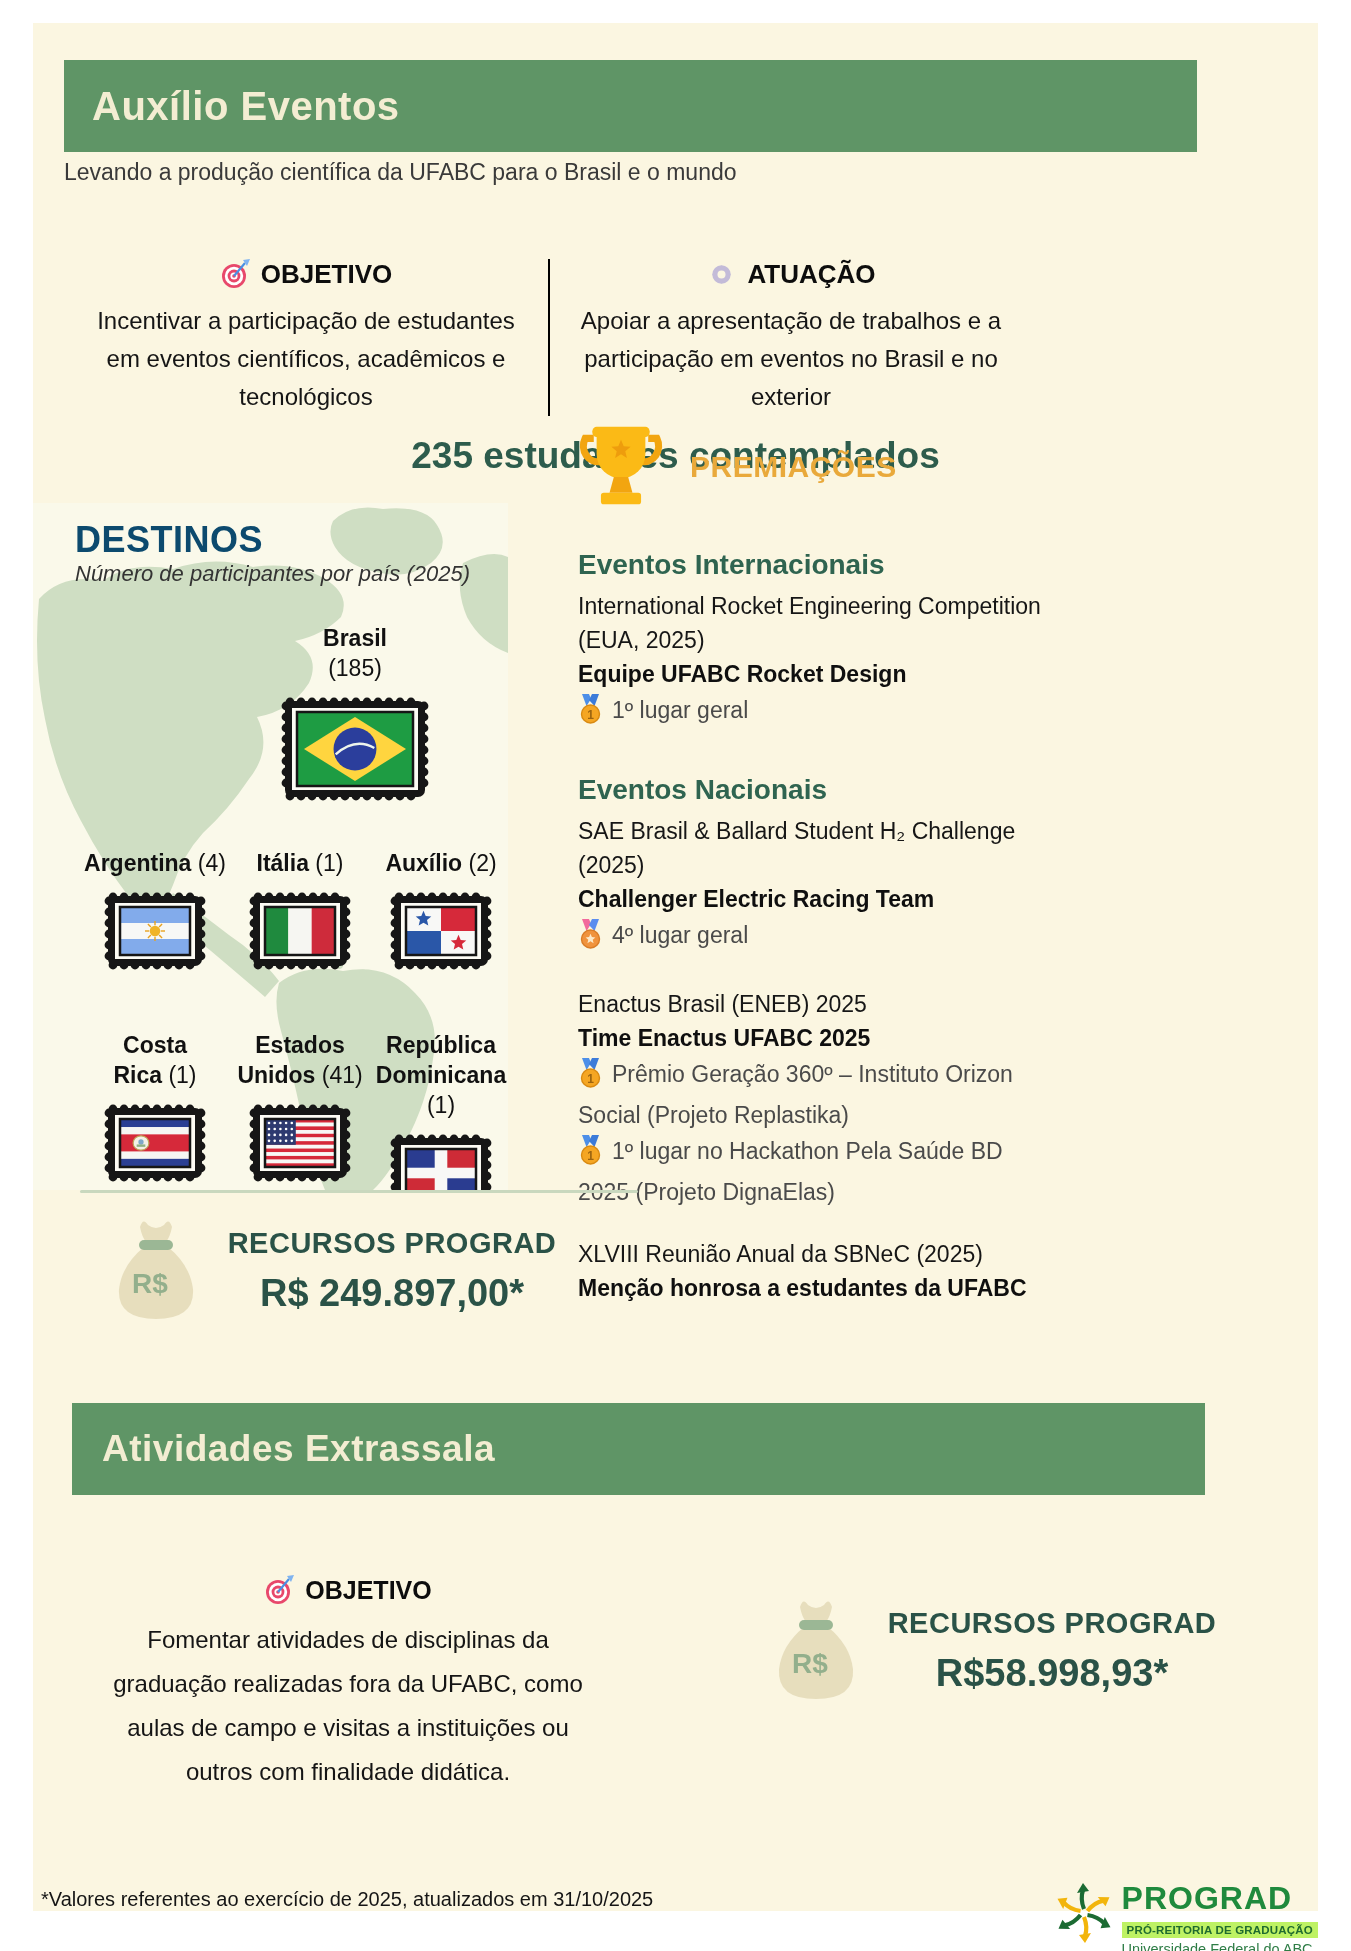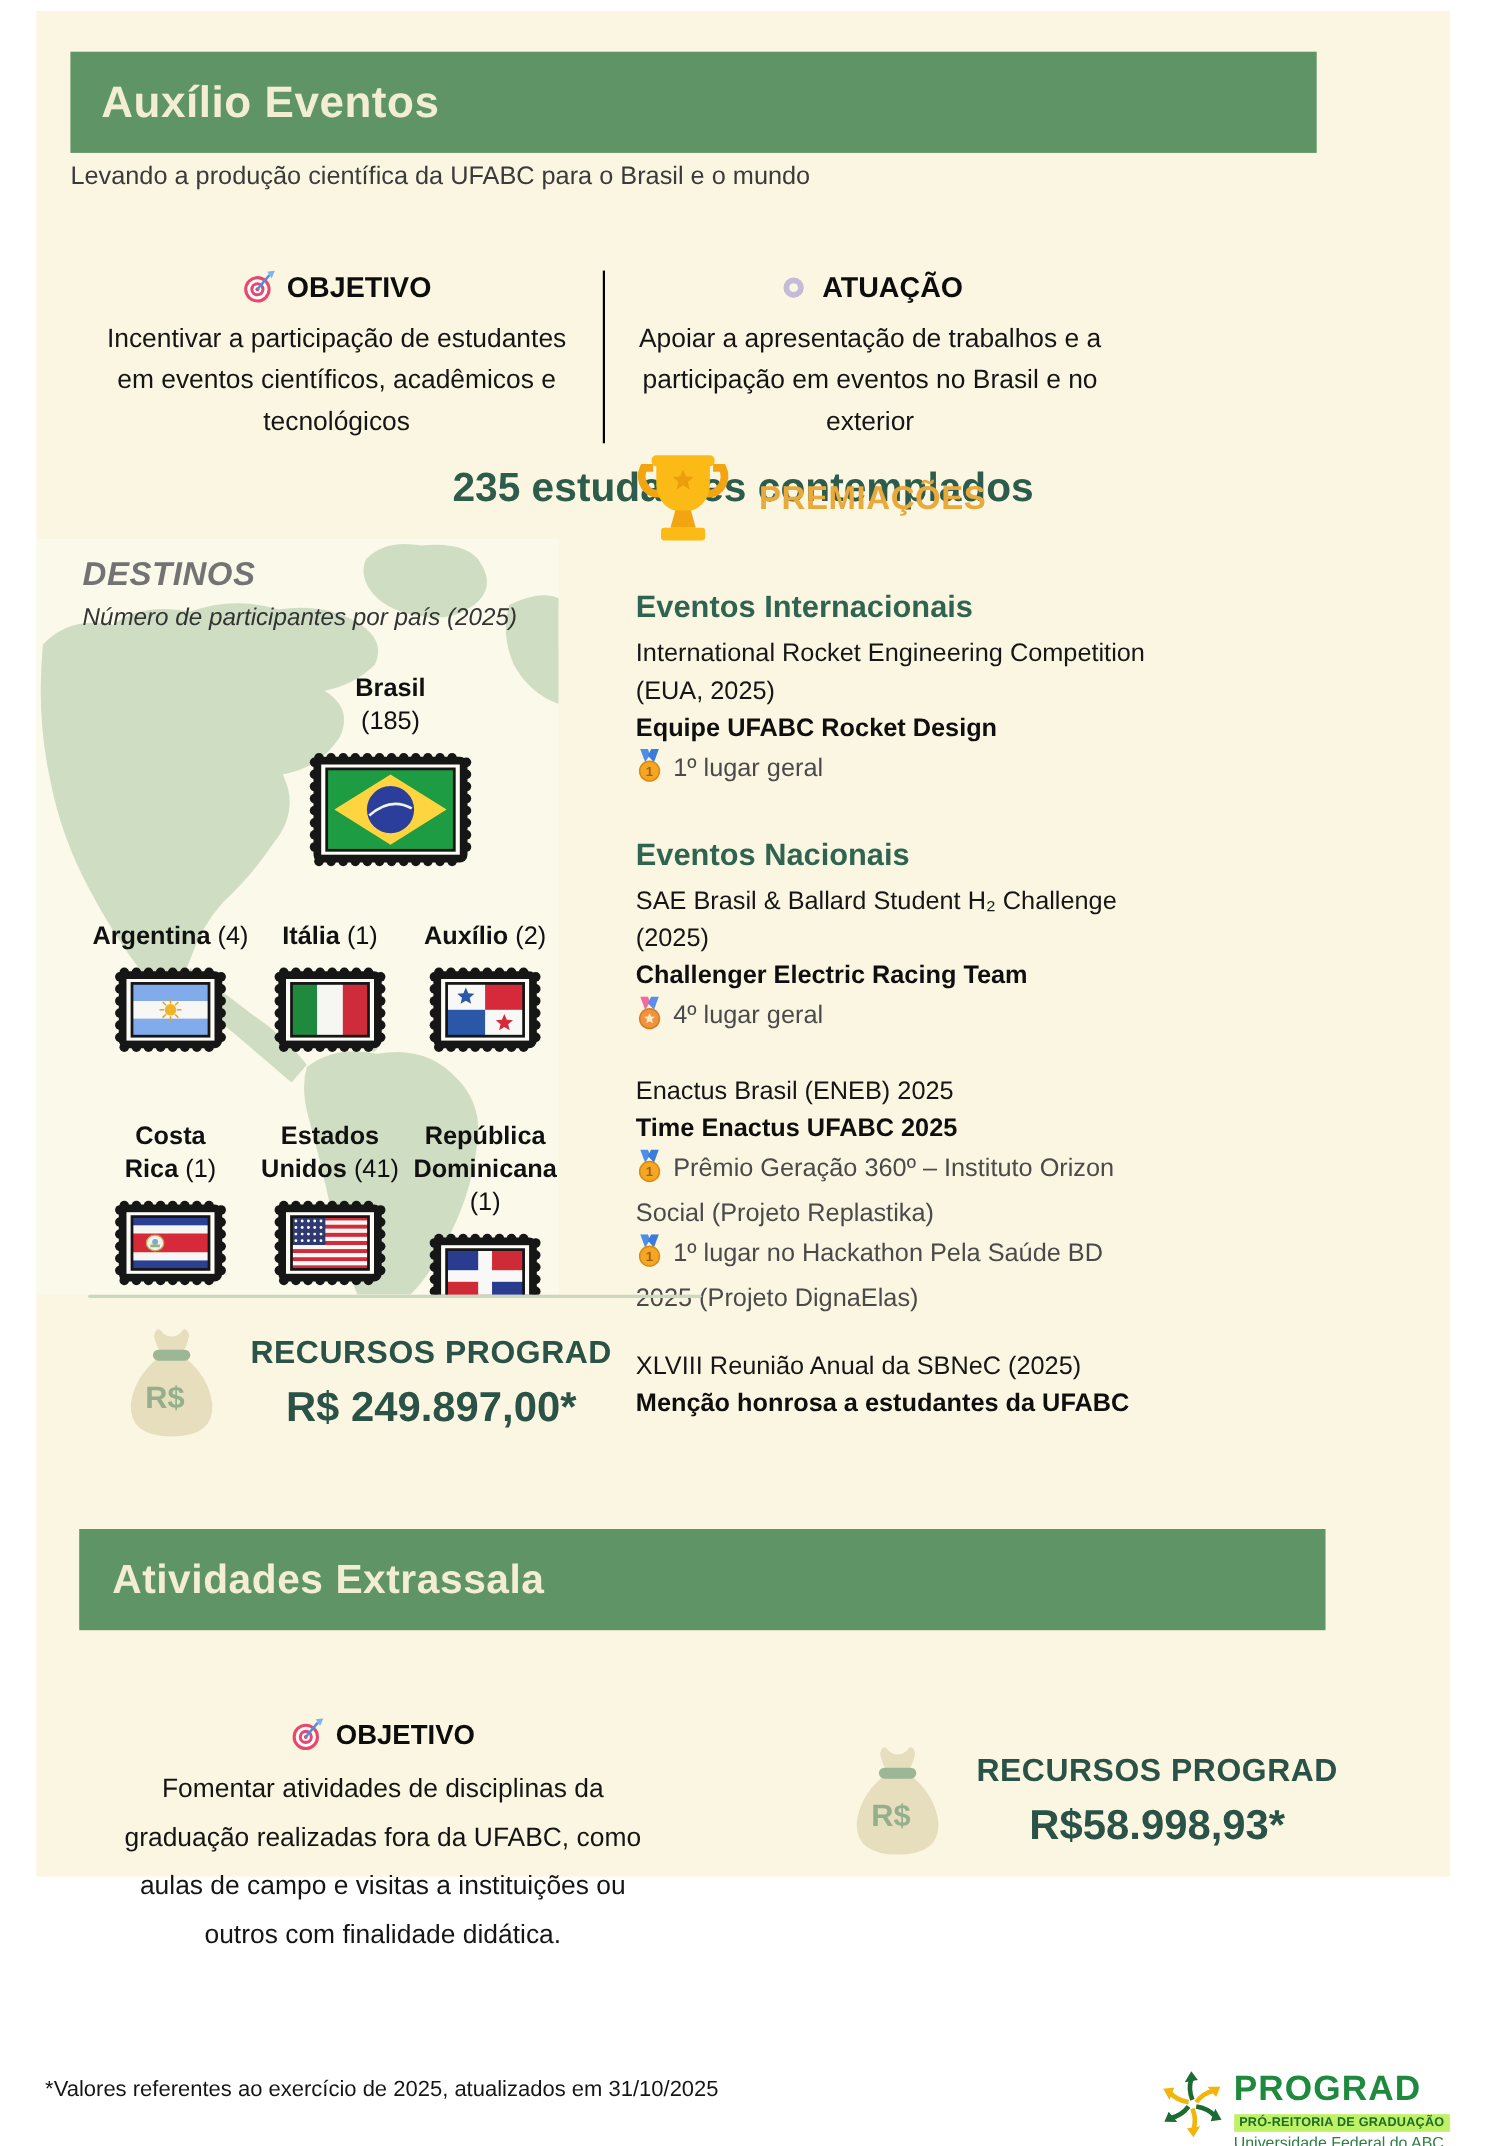--- a/index.html
+++ b/index.html
@@ -1,18 +1,18 @@
 <!DOCTYPE html>
 <html><head>
 <meta charset="utf-8">
 <style>
   html,body{margin:0;padding:0;background:#fff;}
   .page{position:relative;width:1351px;height:1951px;background:#ffffff;
         font-family:"Liberation Sans",sans-serif;overflow:hidden;color:#151515;}
-  .content{position:absolute;left:33px;top:10px;width:1285px;height:1696px;background:#FBF6E1;}
+  .content{position:absolute;left:33px;top:23px;width:1285px;height:1888px;background:#FBF6E1;}
 
   .banner{position:absolute;background:#5F9566;display:flex;align-items:center;box-sizing:border-box;}
   .banner .banner-title{font-size:40px;font-weight:bold;color:#F3EDD2;letter-spacing:.5px;}
   .banner1{left:31px;top:37px;width:1133px;height:92px;padding-left:28px;}
   .banner2{left:39px;top:1380px;width:1133px;height:92px;padding-left:30px;}
   .banner2 .banner-title{font-size:37px;}
 
   .subtitle{position:absolute;left:31px;top:136px;font-size:23px;color:#3A3A3A;}
 
   .twocol{position:absolute;left:31px;top:236px;width:968px;display:flex;}
@@ -22,21 +22,21 @@
            justify-content:center;gap:10px;margin-bottom:12px;}
   .colhead .icon svg{display:block;}
   .coltext{font-size:24px;line-height:38px;color:#151515;}
 
   .stats{position:absolute;left:0;top:412px;width:1285px;text-align:center;
          font-size:37px;font-weight:bold;color:#2D5C4C;}
 
   .destinos-panel{position:absolute;left:0;top:480px;width:475px;height:687px;
                   background:#FAF9EA;overflow:hidden;}
   .map{position:absolute;left:0;top:0;}
-  .d-head{position:absolute;left:42px;top:16px;font-size:30px;font-weight:bold;color:#737373;letter-spacing:.5px;font-style:italic;}
+  .d-head{position:absolute;left:42px;top:16px;font-size:36px;font-weight:bold;color:#0c4a6e;letter-spacing:.5px;}
   .d-sub{position:absolute;left:42px;top:58px;font-size:22px;font-style:italic;color:#333;white-space:nowrap;}
   .cell{position:absolute;display:flex;flex-direction:column;align-items:center;}
   .country-label{font-size:23px;text-align:center;line-height:30px;color:#111;}
   .cname{font-weight:bold;}
   .ccount{font-weight:normal;}
   .col-brasil{left:242px;top:120px;width:160px;}
   .col-brasil .cname{display:block;}
   .r2{top:345px;}
   .r3{top:492px;margin-top:35px;}
   .c1{left:47px;width:150px;}

